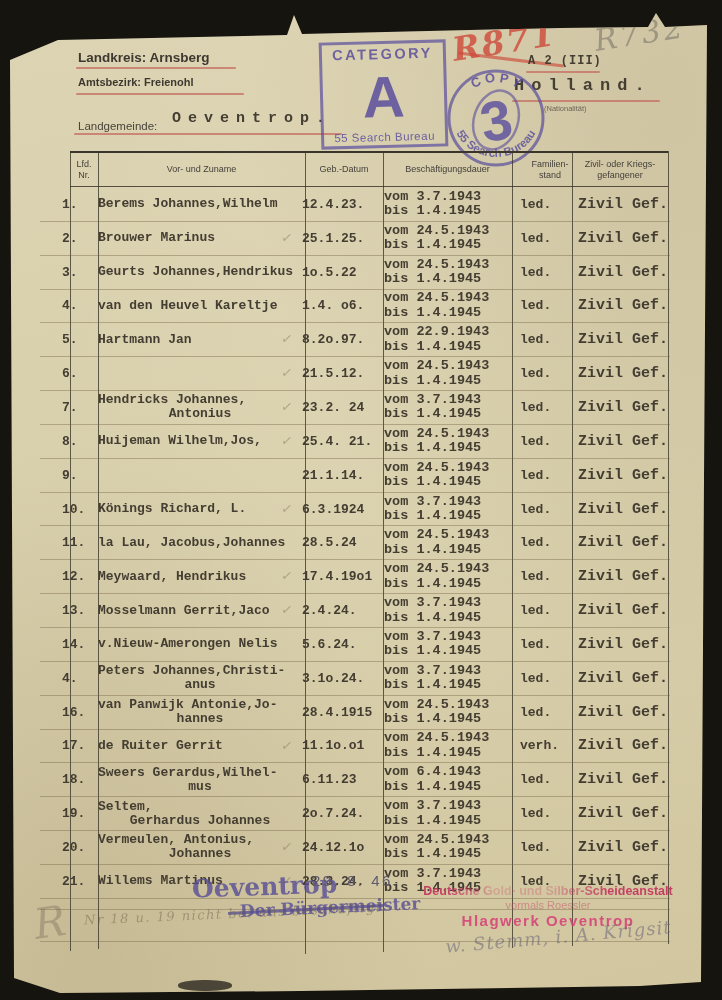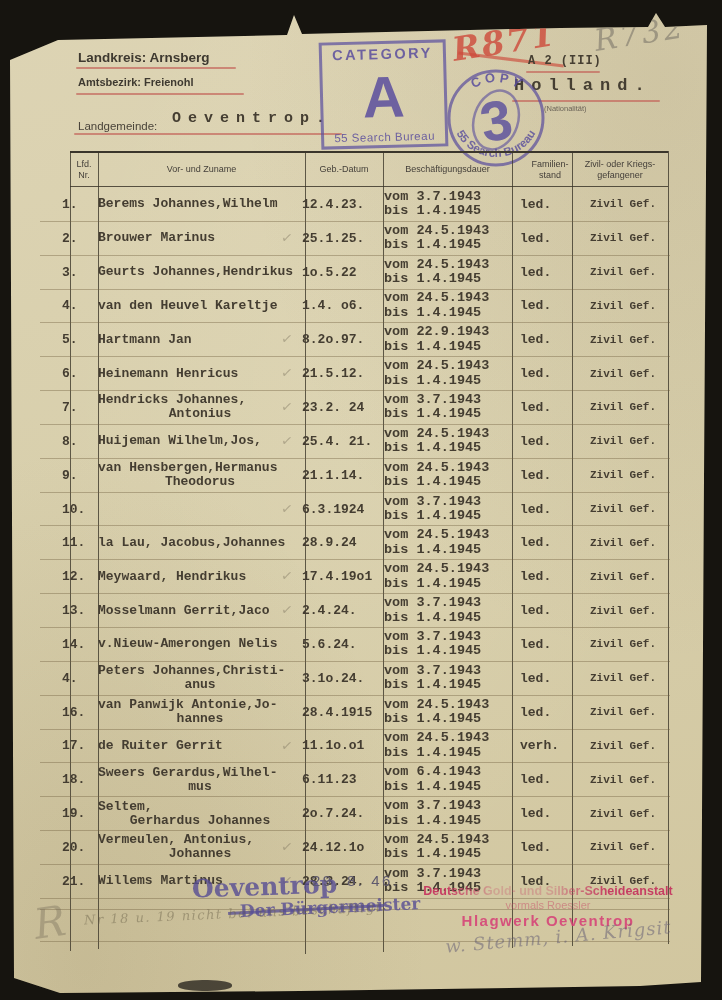--- a/index.html
+++ b/index.html
@@ -42,21 +42,21 @@
     align-items:stretch;font-size:13px;}
   .c-name .n1{line-height:14px;white-space:pre;}
   .c-name .n2{line-height:14px;text-align:center;}
   .c-check{left:241px;width:16px;font-size:14px;color:rgba(118,110,90,.55);
     opacity:0;transform:rotate(8deg);font-family:"DejaVu Sans",sans-serif;font-weight:normal;}
   .c-check.show{opacity:.75;}
   .c-geb{left:262px;width:80px;font-size:13px;white-space:pre;text-align:center;}
   .c-dauer{left:344px;width:126px;flex-direction:column;align-items:flex-start;
     justify-content:center;font-size:13.5px;line-height:14.5px;}
   .c-stand{left:474px;width:56px;padding-left:6px;font-size:13px;box-sizing:border-box;}
-  .c-gef{left:538px;width:90px;justify-content:center;font-size:11px;}
+  .c-gef{left:538px;width:90px;justify-content:center;font-size:15px;}
   
   .frak{font-family:"DejaVu Serif",serif;font-weight:bold;color:rgba(86,76,148,.8);}
   .pencil{font-family:"DejaVu Serif",serif;font-style:italic;color:rgba(105,95,72,.45);}
   .firm{left:398px;top:884px;width:300px;text-align:center;}
   .firm-l1{font-size:12.5px;font-weight:bold;
     background:linear-gradient(90deg,#c63d62 0%,#c63d62 16%,rgba(198,61,98,.25) 32%,
       rgba(198,61,98,.3) 52%,#c63d62 70%,#c63d62 100%);
     -webkit-background-clip:text;background-clip:text;color:transparent;}
   .firm-l2{font-size:11px;color:rgba(198,61,98,.45);margin-top:1px;}
   .firm-l3{font-size:15px;font-weight:bold;letter-spacing:1.5px;color:rgba(214,60,118,.85);margin-top:1px;}
@@ -216,24 +216,20 @@
     <div class="cell c-dauer">
       <span>vom 22.9.1943</span>
       <span>bis 1.4.1945</span>
     </div>
     <div class="cell c-stand">led.</div>
     <div class="cell c-gef">Zivil Gef.</div>
   </div>
 
   <div class="row">
     <div class="cell c-nr">6.</div>
-    <div class="cell c-name">
-      <span class="n1">Heinemann Henricus</span>
-      <span class="n2"></span>
-    </div>
     <div class="cell c-check show">✓</div>
     <div class="cell c-geb">21.5.12.</div>
     <div class="cell c-dauer">
       <span>vom 24.5.1943</span>
       <span>bis 1.4.1945</span>
     </div>
     <div class="cell c-stand">led.</div>
     <div class="cell c-gef">Zivil Gef.</div>
   </div>
 
@@ -264,54 +260,54 @@
     <div class="cell c-dauer">
       <span>vom 24.5.1943</span>
       <span>bis 1.4.1945</span>
     </div>
     <div class="cell c-stand">led.</div>
     <div class="cell c-gef">Zivil Gef.</div>
   </div>
 
   <div class="row">
     <div class="cell c-nr">9.</div>
-    <div class="cell c-name">
-      <span class="n1">van Hensbergen,Hermanus</span>
-      <span class="n2">Theodorus</span>
-    </div>
     <div class="cell c-check">✓</div>
     <div class="cell c-geb">21.1.14.</div>
     <div class="cell c-dauer">
       <span>vom 24.5.1943</span>
       <span>bis 1.4.1945</span>
     </div>
     <div class="cell c-stand">led.</div>
     <div class="cell c-gef">Zivil Gef.</div>
   </div>
 
   <div class="row">
     <div class="cell c-nr">10.</div>
+    <div class="cell c-name">
+      <span class="n1">Könings Richard, L.</span>
+      <span class="n2"></span>
+    </div>
     <div class="cell c-check show">✓</div>
     <div class="cell c-geb">6.3.1924</div>
     <div class="cell c-dauer">
       <span>vom 3.7.1943</span>
       <span>bis 1.4.1945</span>
     </div>
     <div class="cell c-stand">led.</div>
     <div class="cell c-gef">Zivil Gef.</div>
   </div>
 
   <div class="row">
     <div class="cell c-nr">11.</div>
     <div class="cell c-name">
       <span class="n1">la Lau, Jacobus,Johannes</span>
       <span class="n2"></span>
     </div>
     <div class="cell c-check">✓</div>
-    <div class="cell c-geb">28.9.24</div>
+    <div class="cell c-geb">28.5.24</div>
     <div class="cell c-dauer">
       <span>vom 24.5.1943</span>
       <span>bis 1.4.1945</span>
     </div>
     <div class="cell c-stand">led.</div>
     <div class="cell c-gef">Zivil Gef.</div>
   </div>
 
   <div class="row">
     <div class="cell c-nr">12.</div>

